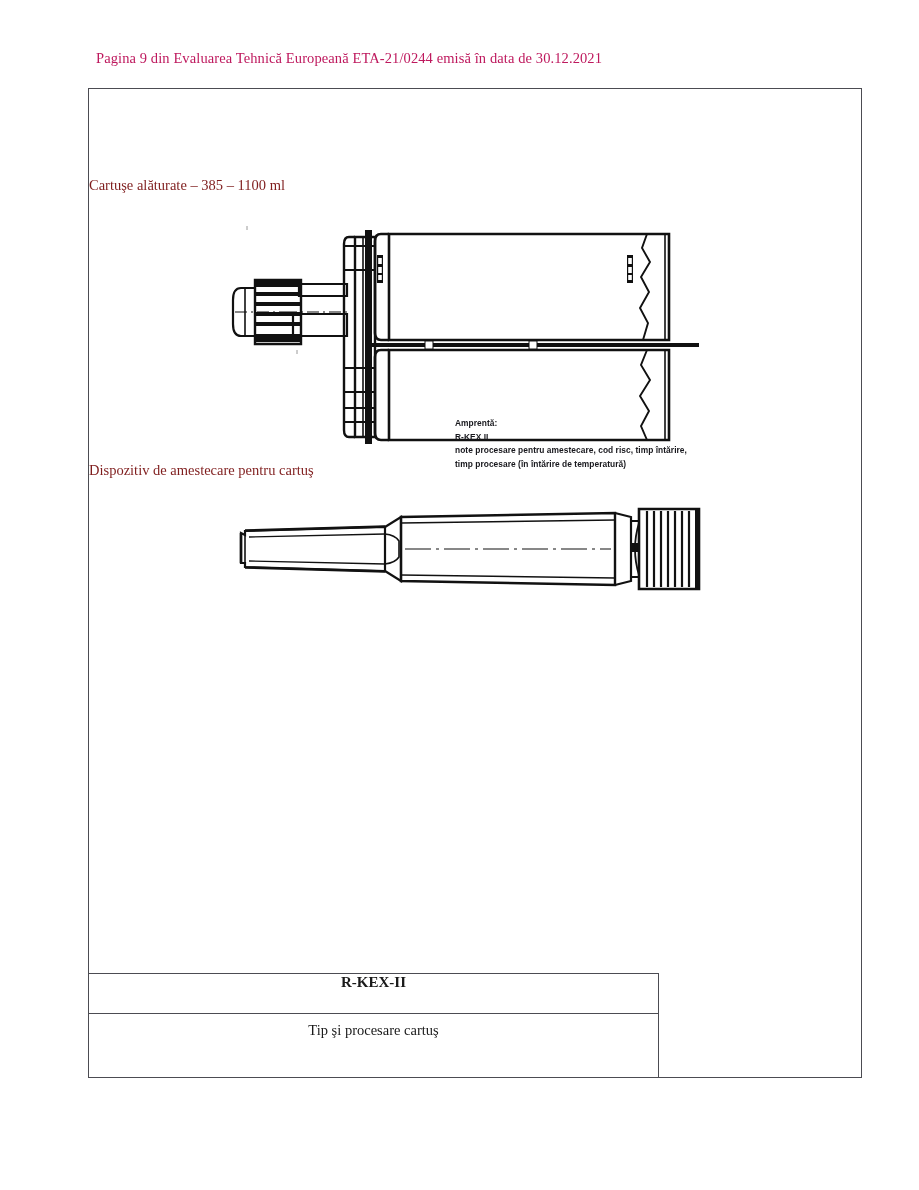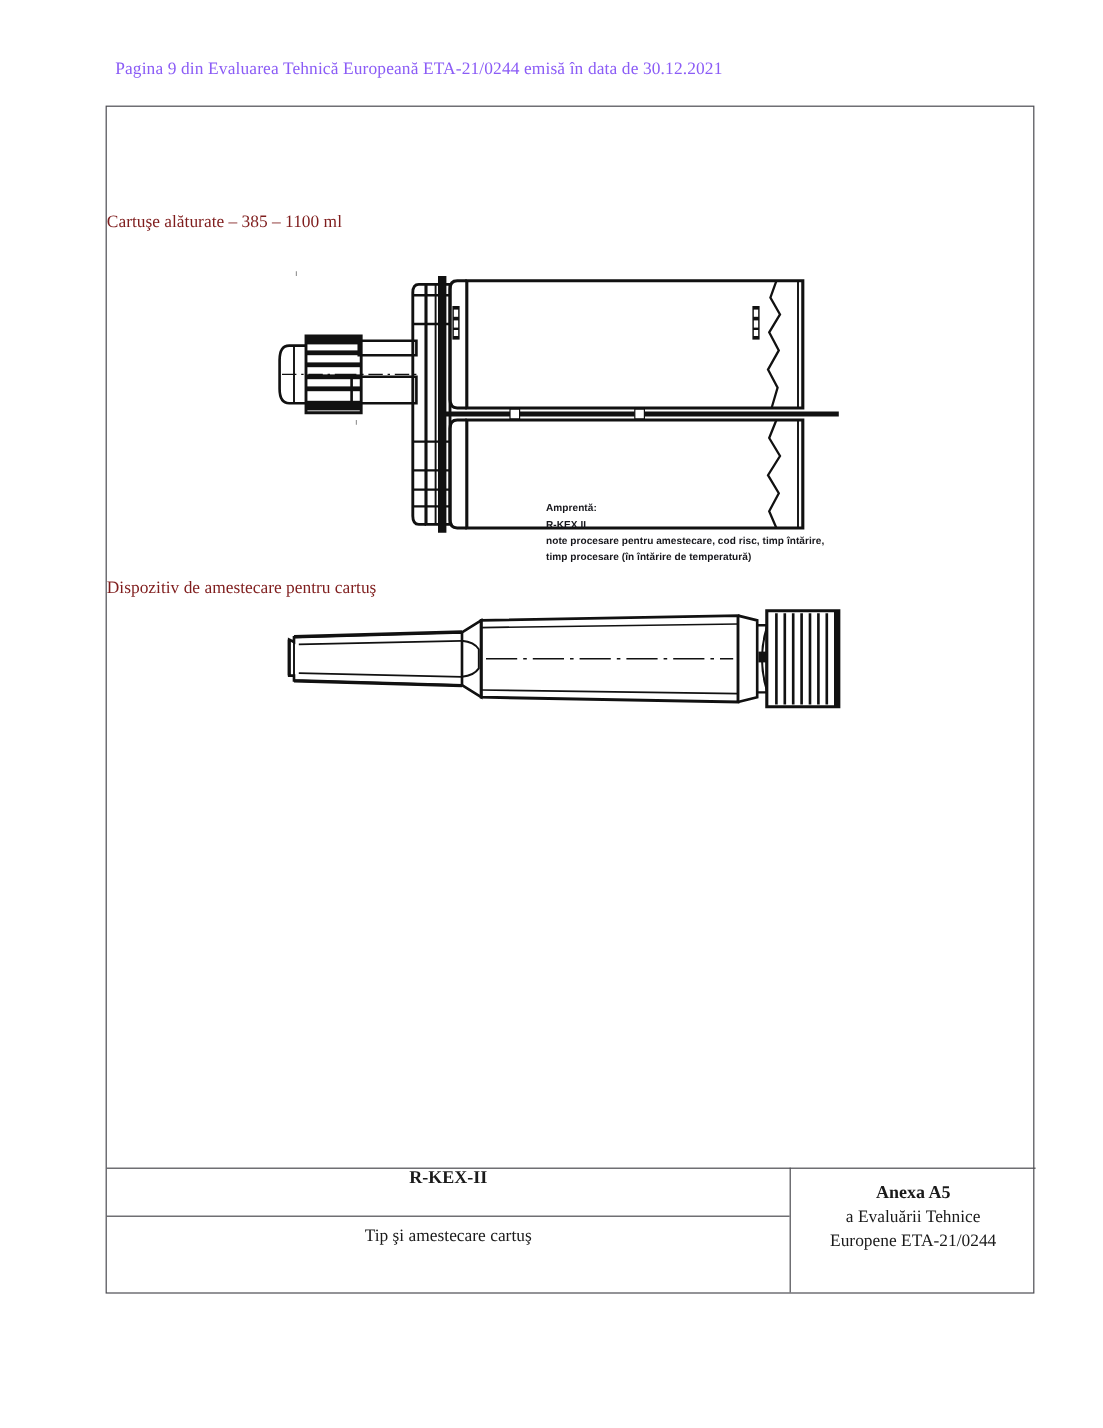--- a/index.html
+++ b/index.html
@@ -17,21 +17,21 @@
   }
 
   
   .page-header {
     position: absolute;
     left: 96px;
     top: 50px;
     font-family: "Liberation Serif", serif;
     font-size: 14.5px;
     letter-spacing: 0.1px;
-    color: #8b5cf6;
+    color: #be185d;
     white-space: nowrap;
   }
 
   
   .page-frame {
     position: absolute;
     left: 88px;
     top: 88px;
     width: 774px;
     height: 990px;
@@ -42,21 +42,21 @@
 
   
   .caption {
     position: absolute;
     font-family: "Liberation Serif", serif;
     font-size: 14.5px;
     color: #7f1d1d;
     white-space: nowrap;
   }
   .caption-cartridge { left: 0; right: 0; top: 88px; }
-  .caption-mixer     { left: 0; right: 0; top: 393px; }
+  .caption-mixer     { left: 0; right: 0; top: 373px; }
 
   
   .drawing {
     position: absolute;
   }
   .drawing svg { display: block; }
 
   .drawing-cartridge { left: 140px; top: 133px; }
   .drawing-mixer     { left: 146px; top: 414px; }
 
@@ -283,24 +283,19 @@
     </svg>
   </div>
 
   <div class="footer-table">
 
     <div class="ft-left">
       <div class="ft-left-top">
         <span class="ft-title">R-KEX-II</span>
       </div>
       <div class="ft-left-bottom">
-        <div class="ft-sub">Tip şi amestecare cartuş</div>
+        <div class="ft-sub">Tip şi procesare cartuş</div>
       </div>
     </div>
 
-    <div class="ft-right">
-      <div class="ann-title">Anexa A5</div>
-      <div class="ann-line">a Evaluării Tehnice</div>
-      <div class="ann-line">Europene ETA-21/0244</div>
-    </div>
   </div>
 
 </div>
 
 </body></html>

